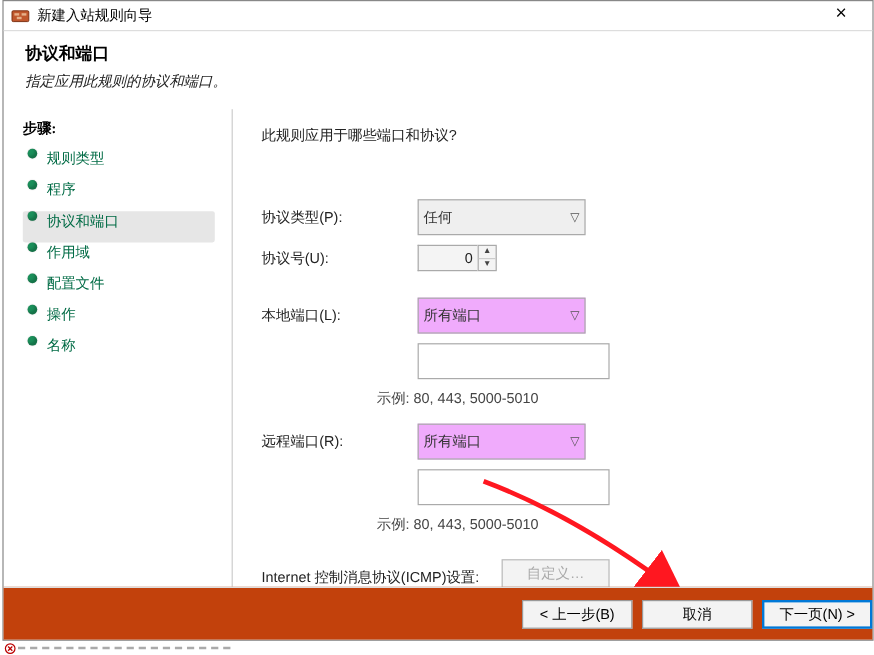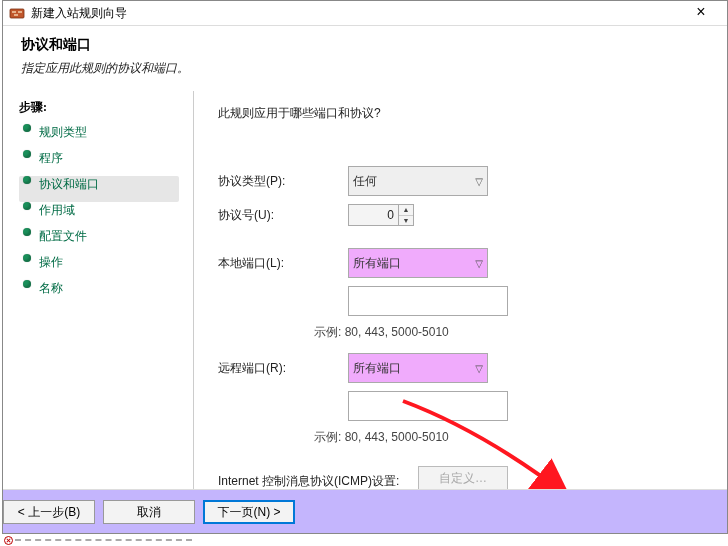--- a/index.html
+++ b/index.html
@@ -30,21 +30,21 @@
 .spin-wrap { display: flex; align-items: center; }
 .spin-val { width: 50px; height: 22px; border: 1px solid #aaa; background: #f4f4f4; text-align: right; padding: 0 4px; line-height: 20px; border-right: none; }
 .spin-btns { width: 16px; height: 22px; border: 1px solid #aaa; display: flex; flex-direction: column; background: #f4f4f4; }
 .spin-btns div { flex:1; text-align:center; font-size:7px; line-height:10px; color:#444; border-bottom:1px solid #ccc; }
 .spin-btns div:last-child{border-bottom:none;}
 .text-input { width: 160px; background: #fff; display: inline-block; }
 .example { margin-left: 96px; color: #444; margin-bottom: 18px; font-size: 12px; }
 .icmp-row { display: flex; align-items: flex-end; margin-top: 20px; }
 .icmp-label { width: 200px; line-height: 1.4; }
 .customize-btn { width: 90px; height: 24px; border: 1px solid #bbb; background: #f3f3f3; color: #aaa; text-align: center; line-height: 22px; }
-.footer { position: absolute; bottom: 0; left: 0; right: 0; height: 44px; border-top: 1px solid #ddd; display: flex; align-items: center; padding-right: 14px; gap: 8px; background: #c4b5fd; }
+.footer { position: absolute; bottom: 0; left: 0; right: 0; height: 44px; border-top: 1px solid #ddd; display: flex; justify-content: flex-end; align-items: center; gap: 8px; background: #c2410c; }
 .btn { min-width: 92px; height: 24px; border: 1px solid #999; background: #f3f3f3; text-align: center; line-height: 22px; padding: 0 8px; cursor: default; color: #000; font-size: 12px; }
 .btn.primary { border: 2px solid #0078d7; line-height: 20px; }
 .arrow-svg { position: absolute; left: 390px; top: 390px; pointer-events: none; }
 .bottom-edge { position: absolute; left: 2px; bottom: 0; width: 190px; height: 12px; display: flex; align-items: center; }
 .bottom-edge .circ { width: 9px; height: 9px; border:1px solid #b00; border-radius:50%; margin: 0 2px; position: relative; }
 .bottom-edge .circ::before, .bottom-edge .circ::after { content:''; position:absolute; left:1px; right:1px; top:3px; height:1px; background:#b00; transform:rotate(45deg);}
 .bottom-edge .circ::after{transform:rotate(-45deg);}
 .bottom-edge .line { flex:1; height:2px; border-top:2px dashed #aaa; }
 </style>
 </head>

